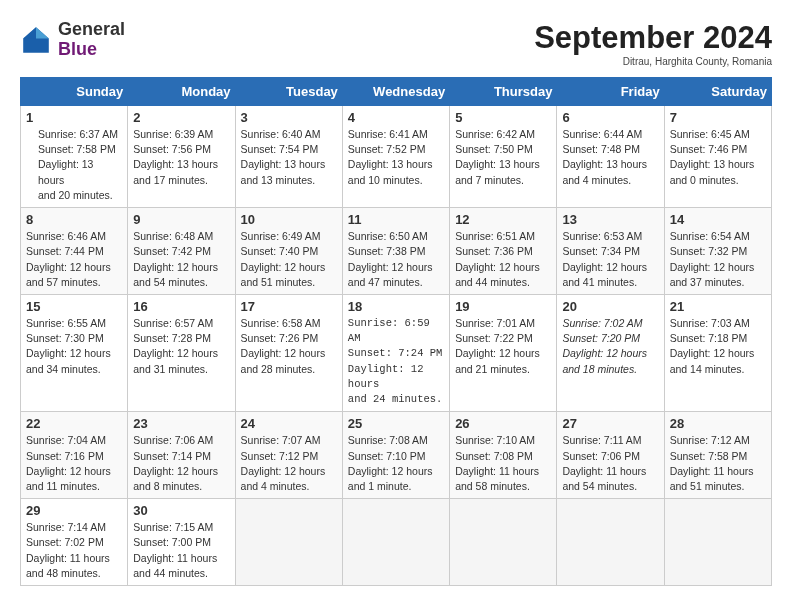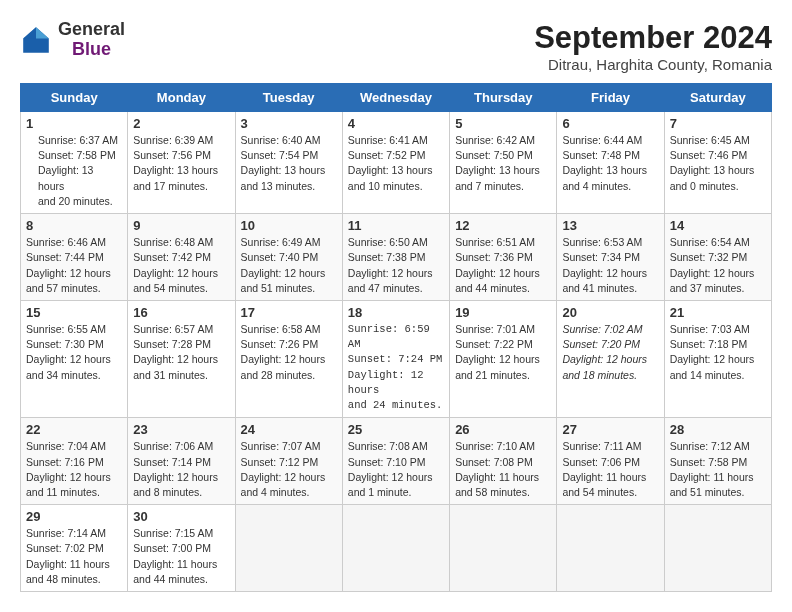--- a/index.html
+++ b/index.html
@@ -13,21 +13,20 @@
     .header {
       display: flex;
       justify-content: space-between;
       align-items: flex-start;
       margin-bottom: 10px;
     }
     .logo {
       display: flex;
       align-items: center;
       gap: 6px;
-      text-align: center;
     }
     .logo-text {
       font-size: 18px;
       font-weight: bold;
       line-height: 1.1;
     }
     .logo-text .general { color: #333; }
     .logo-text .blue { color: #701a75; }
     .logo-icon {
       width: 32px;
@@ -35,35 +34,35 @@
     }
     .title-block {
       text-align: right;
     }
     .month-title {
       font-size: 31px;
       font-weight: bold;
       color: #222;
     }
     .location {
-      font-size: 15px;
+      font-size: 10px;
       color: #444;
     }
     table {
       width: 100%;
       border-collapse: collapse;
       table-layout: fixed;
     }
     th {
       background-color: #2a6db5;
       color: #fff;
       font-size: 13px;
       font-weight: bold;
       padding: 6px 4px;
-      text-align: center;
+      text-align: right;
       border: 1px solid #2a6db5;
     }
     td {
       border: 1px solid #ccc;
       vertical-align: top;
       padding: 4px 5px;
       font-size: 11px;
       color: #333;
       background: #fff;
       height: 80px;

